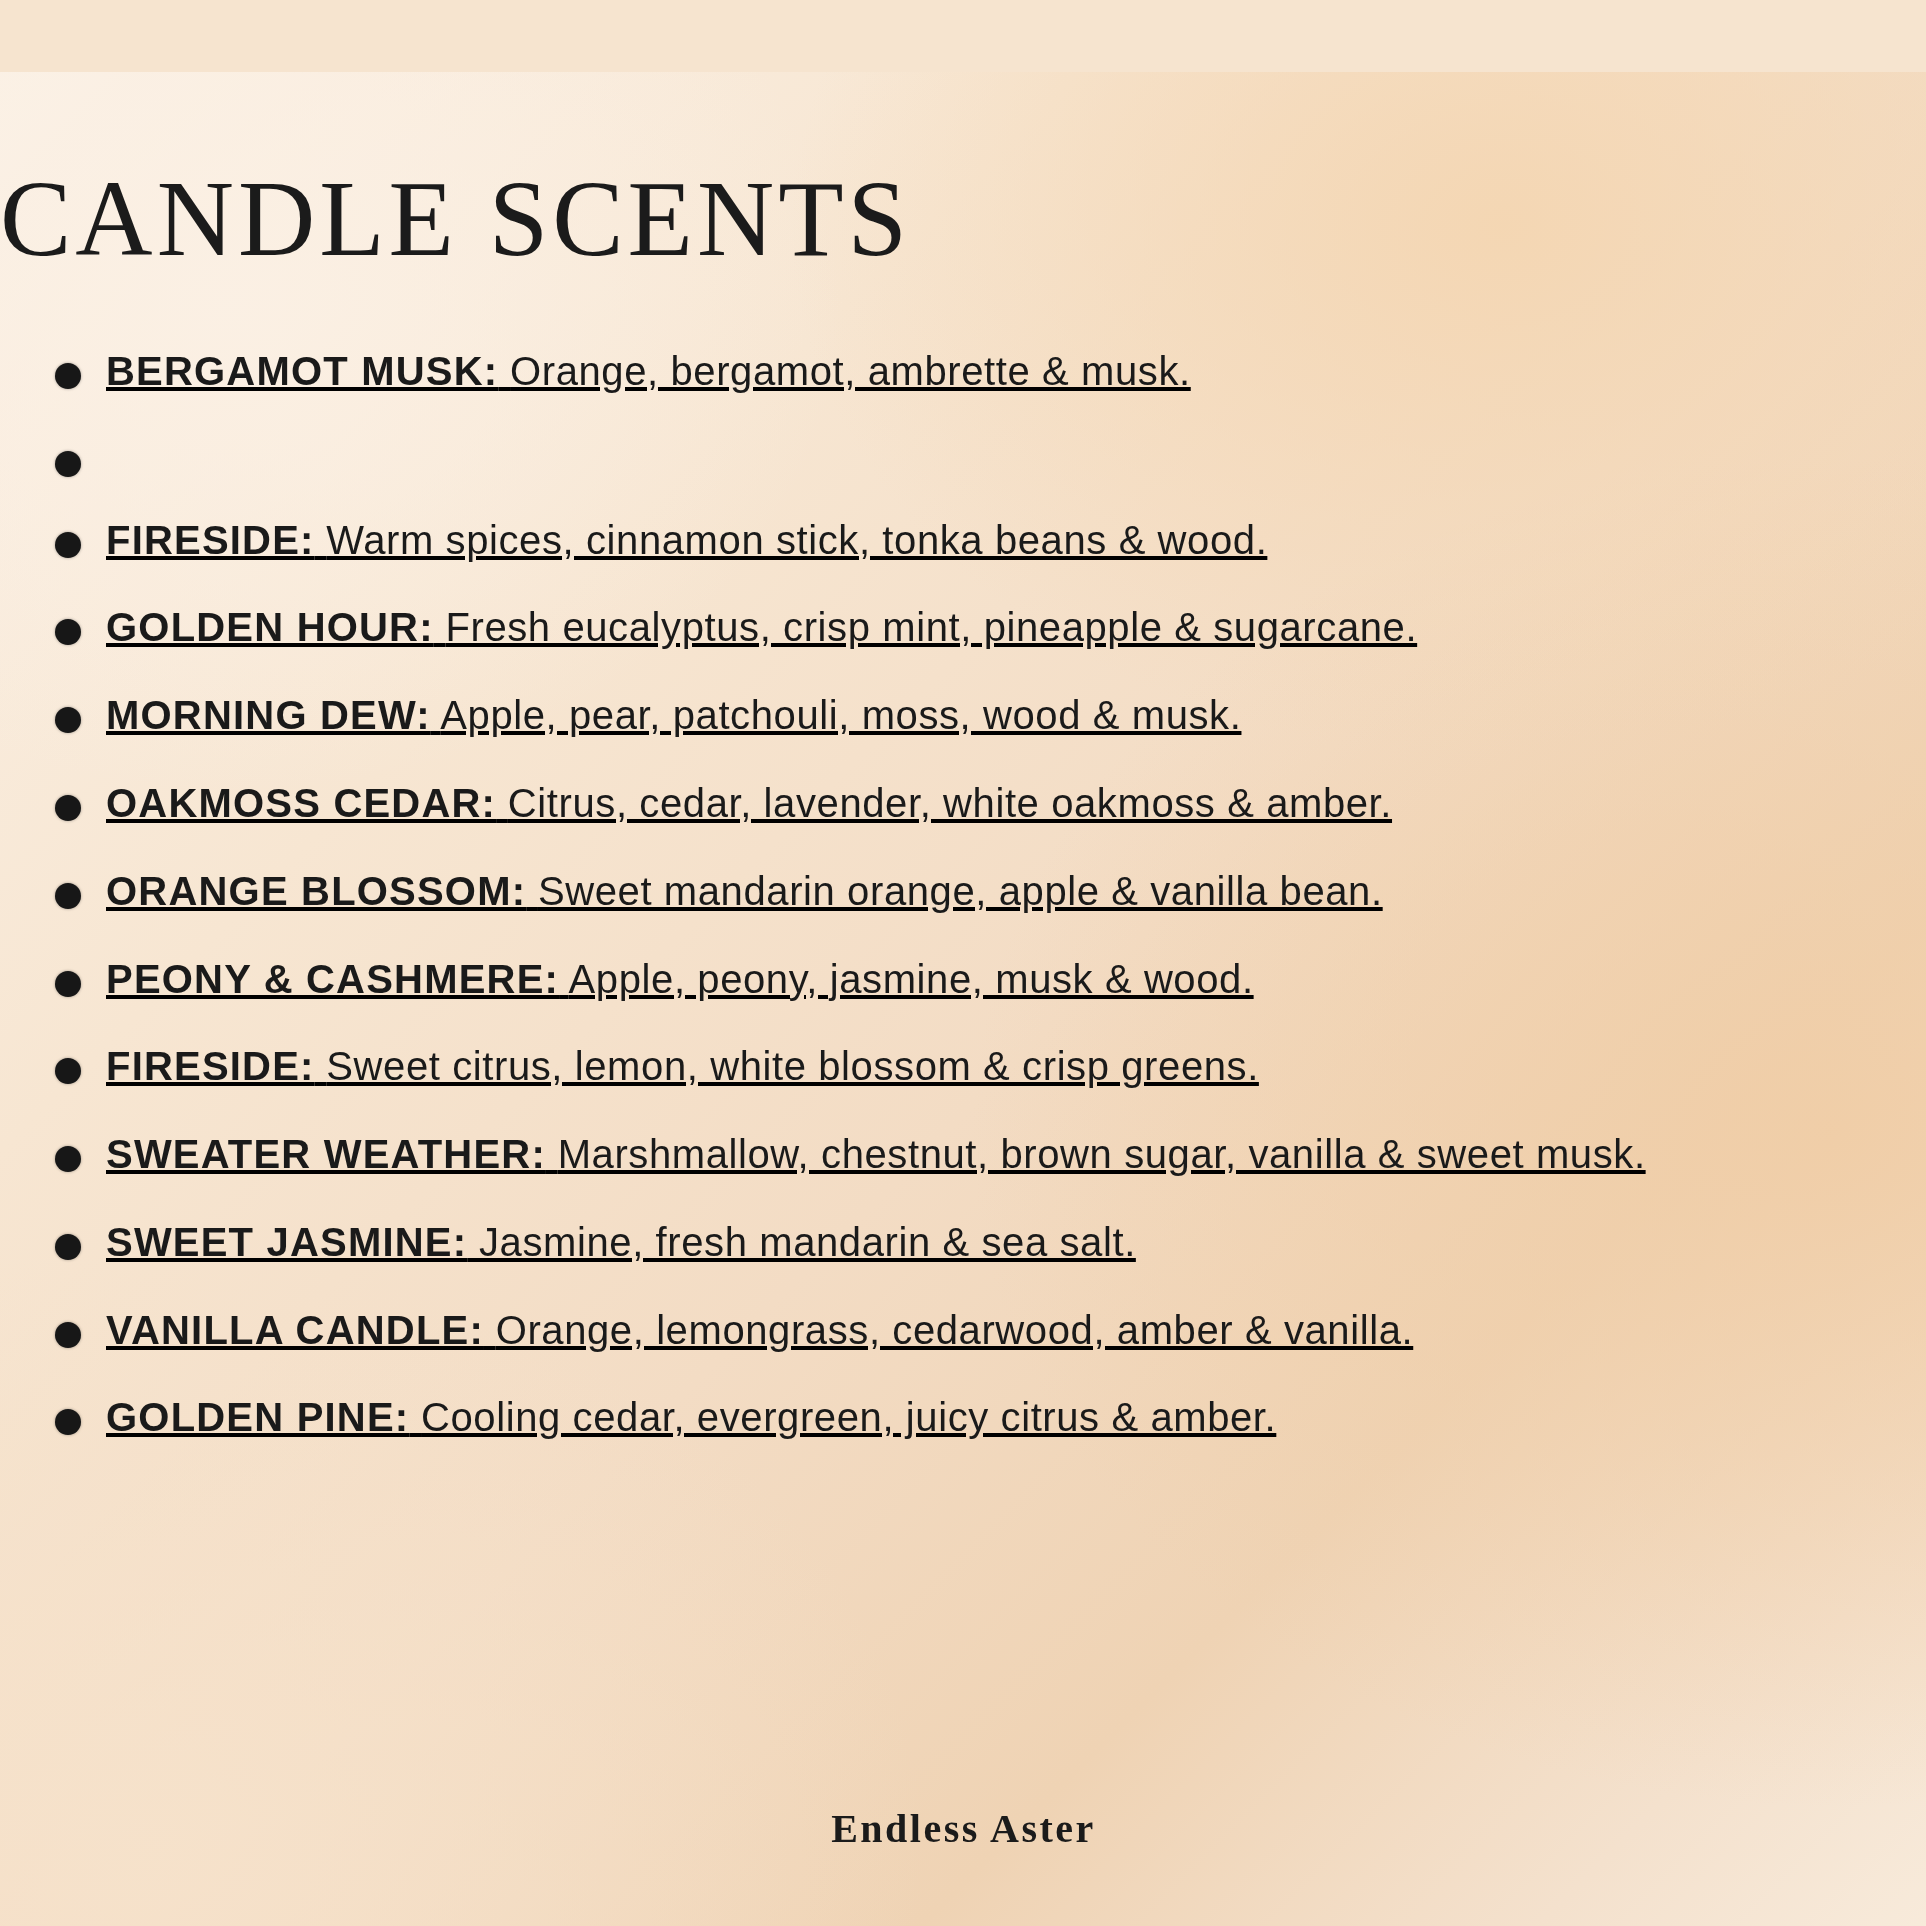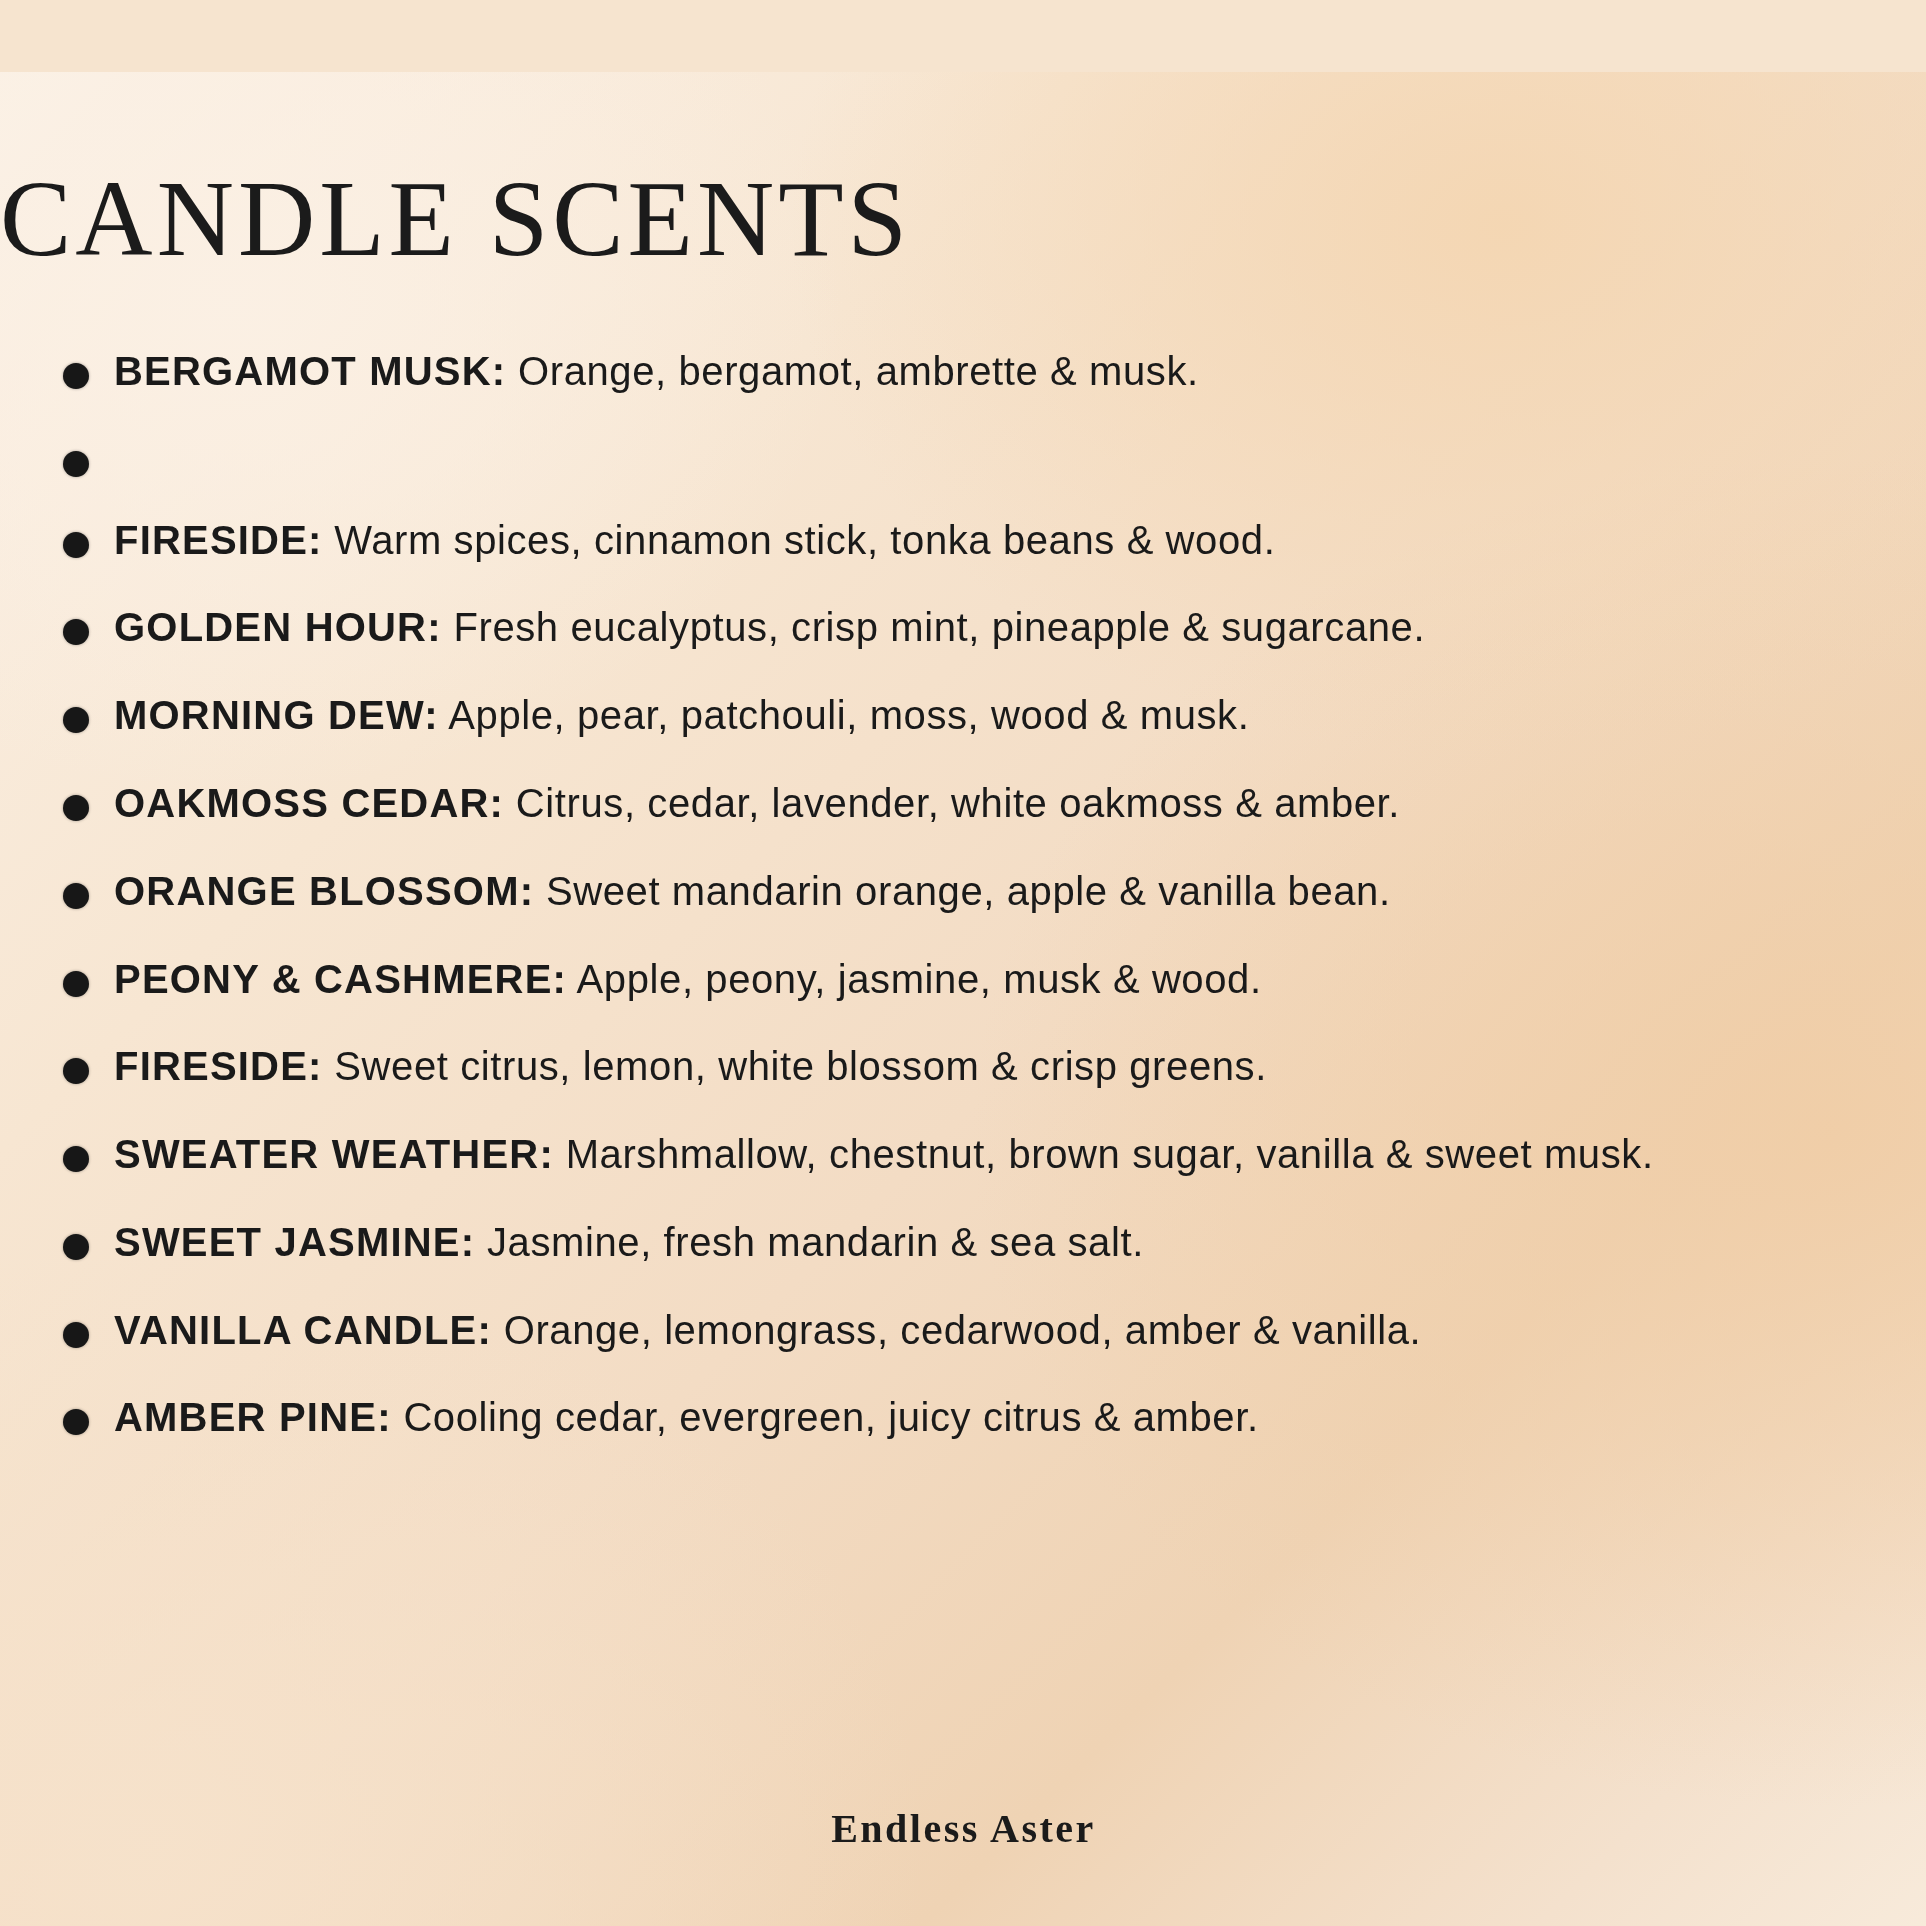--- a/index.html
+++ b/index.html
@@ -30,24 +30,25 @@
     text-align: left;
     font-family: "Liberation Serif", serif;
     font-size: 107px;
     letter-spacing: 4px;
     color: #1b1b1b;
     font-weight: 400;
     padding-top: 91px;
     line-height: 1.05;
   }
   .list {
-    margin: 8px;
+    margin: 0;
     padding: 0;
     list-style: none;
     margin-top: 71px;
+    text-decoration: underline;
   }
   .scent-row {
     display: flex;
     align-items: flex-start;
     padding-left: 55px;
     padding-right: 40px;
     margin-bottom: 39px;
   }
   .bullet {
     width: 26px;
@@ -149,21 +150,21 @@
       <span class="scent-text"><span class="scent-name">SWEET JASMINE:</span> <span class="scent-desc">Jasmine, fresh mandarin &amp; sea salt.</span></span>
     </li>
 
     <li class="scent-row">
       <span class="bullet"></span>
       <span class="scent-text"><span class="scent-name">VANILLA CANDLE:</span> <span class="scent-desc">Orange, lemongrass, cedarwood, amber &amp; vanilla.</span></span>
     </li>
 
     <li class="scent-row">
       <span class="bullet"></span>
-      <span class="scent-text"><span class="scent-name">AMBER PINE:</span> <span class="scent-desc">Cooling cedar, evergreen, juicy citrus &amp; amber.</span></span>
+      <span class="scent-text"><span class="scent-name">GOLDEN PINE:</span> <span class="scent-desc">Cooling cedar, evergreen, juicy citrus &amp; amber.</span></span>
     </li>
 
   </ul>
 
   <div class="brand">Endless Aster</div>
 
 </div>
 
 
 </body></html>

